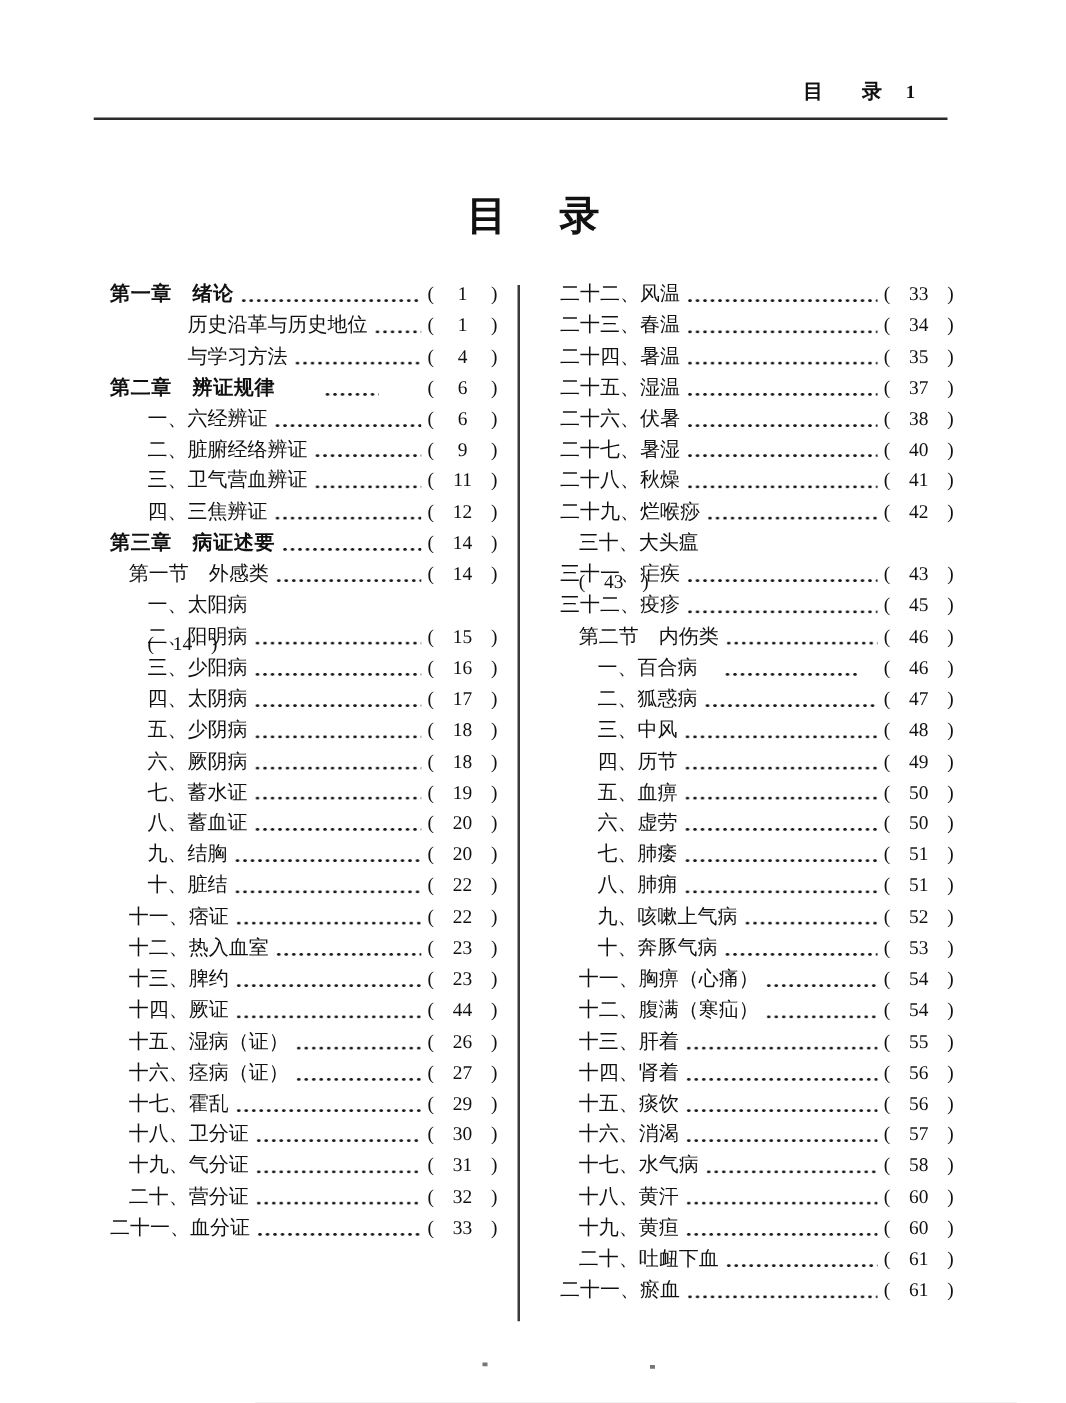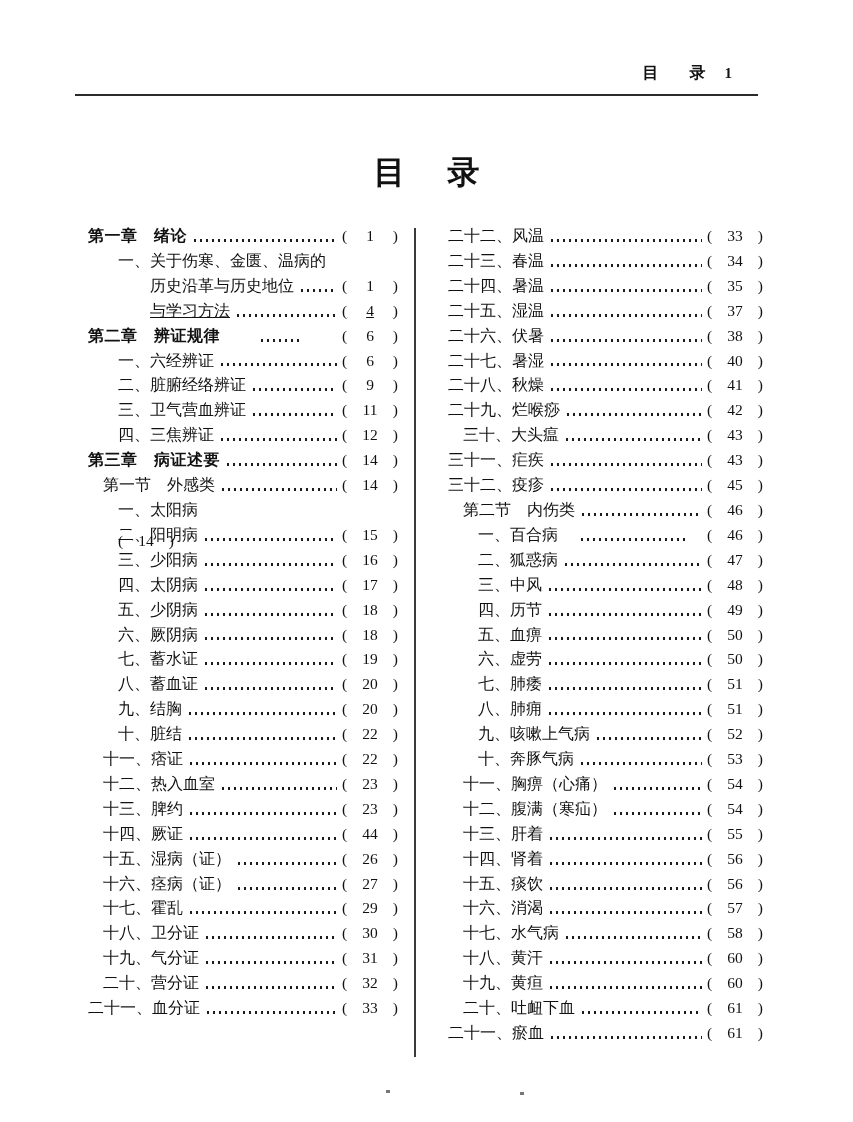--- a/index.html
+++ b/index.html
@@ -70,33 +70,30 @@
   <div class="col col-left" id="col-left">
       <div class="row chapter" style="padding-left: 0px;">
         <span class="label">第一章　绪论</span>
         <span class="dots"></span>
         <span class="pagecell">
           <span>(</span>
           <span class="num">1</span>
           <span>)</span>
         </span>
       </div>
-      <div class="row item" style="padding-left: 30px;">
-        <span class="label">一、关于伤寒、金匮、温病的</span>
-      </div>
       <div class="row cont" style="padding-left: 62px;">
         <span class="label">历史沿革与历史地位</span>
         <span class="dots"></span>
         <span class="pagecell">
           <span>(</span>
           <span class="num">1</span>
           <span>)</span>
         </span>
       </div>
-      <div class="row cont" style="padding-left: 62px; text-decoration: underline;">
+      <div class="row cont" style="padding-left: 62px;">
         <span class="label">与学习方法</span>
         <span class="dots"></span>
         <span class="pagecell">
           <span>(</span>
           <span class="num">4</span>
           <span>)</span>
         </span>
       </div>
       <div class="row chapter" style="padding-left: 0px; gap: 34px;">
         <span class="label">第二章　辨证规律</span>
@@ -418,21 +415,21 @@
       </div>
       <div class="row item" style="padding-left: 0px;">
         <span class="label">二十九、烂喉痧</span>
         <span class="dots"></span>
         <span class="pagecell">
           <span>(</span>
           <span class="num">42</span>
           <span>)</span>
         </span>
       </div>
-      <div class="row item" style="padding-left: 15px;">
+      <div class="row item" style="padding-left: 15px; flex-direction: column;">
         <span class="label">三十、大头瘟</span>
         <span class="dots"></span>
         <span class="pagecell">
           <span>(</span>
           <span class="num">43</span>
           <span>)</span>
         </span>
       </div>
       <div class="row item" style="padding-left: 0px;">
         <span class="label">三十一、疟疾</span>

